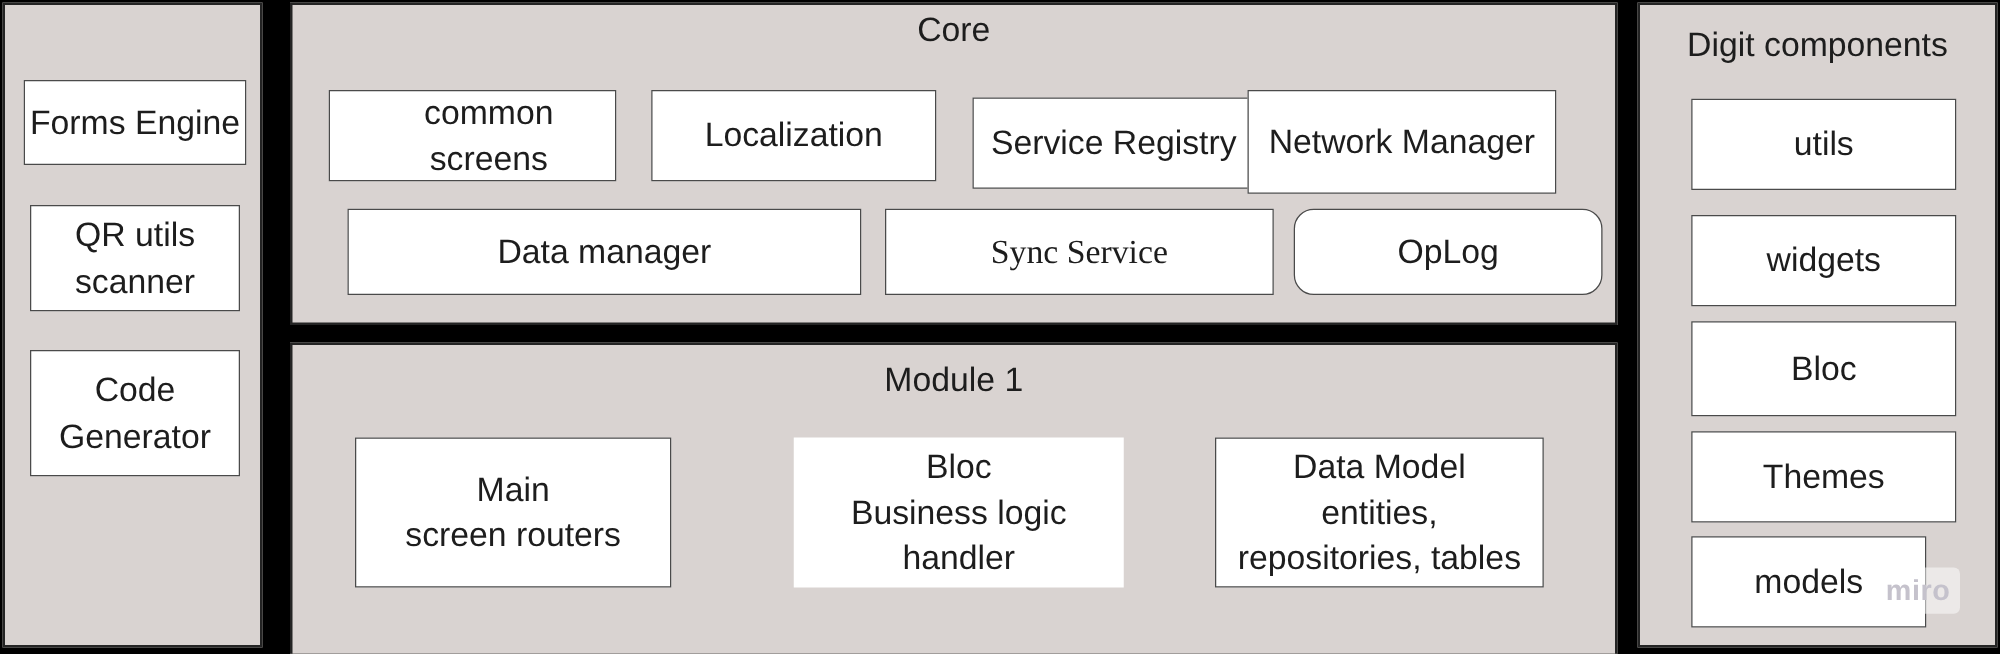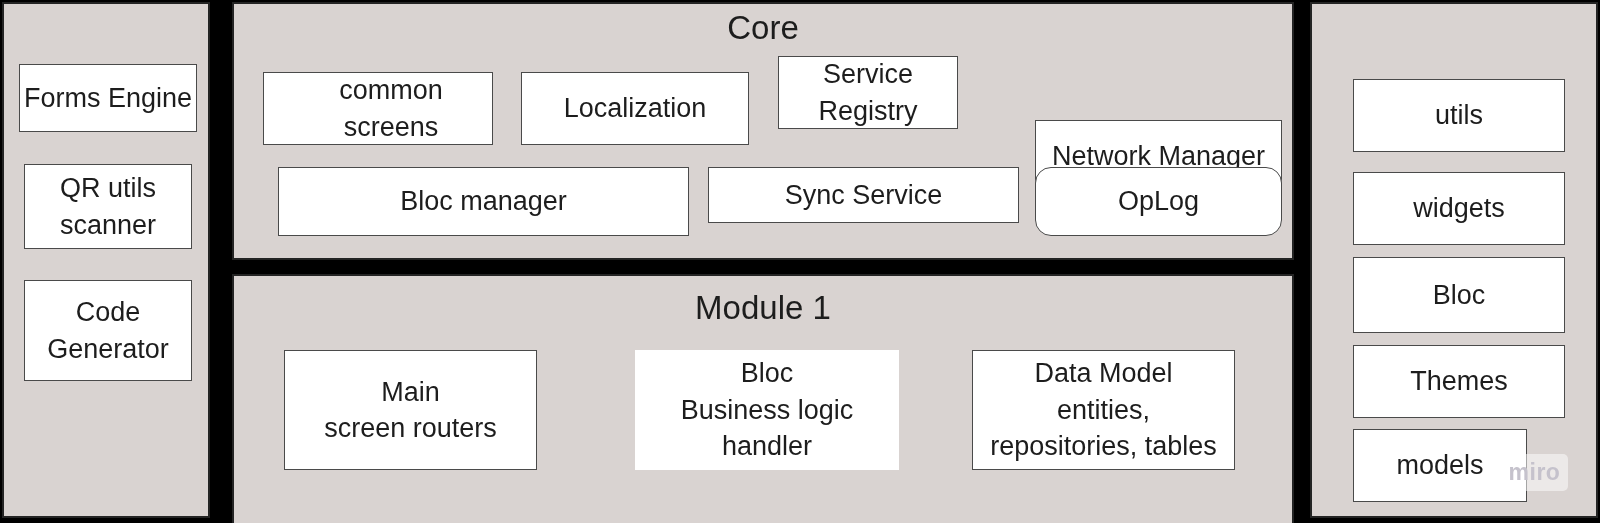--- a/index.html
+++ b/index.html
@@ -18,21 +18,21 @@
     border:2px solid #242424;
     box-sizing:border-box;
   }
   #panel-left{left:2px;top:2px;width:208px;height:516px;}
   #panel-core{left:232px;top:2px;width:1062px;height:258px;}
   #panel-module{left:232px;top:274px;width:1062px;height:296px;}
   #panel-right{left:1310px;top:2px;width:288px;height:516px;}
   .panel-title{
     position:absolute;left:0;right:0;
     text-align:center;
-    font-size:33px;
+    font-size:27px;
     font-weight:400;
     color:#1d1d1d;
   }
   .node{
     position:absolute;
     background:#ffffff;
     border:1.5px solid #4a4a4a;
     box-sizing:border-box;
     display:flex;align-items:center;justify-content:center;
     text-align:center;
@@ -64,45 +64,46 @@
 scanner</div>
     <div class="node" style="left:20px;top:276px;width:168px;height:101px;">Code
 Generator</div>
   </section>
 
   <section class="panel" id="panel-core">
     <h2 class="panel-title" style="top:5px;margin:0;">Core</h2>
 
     <div class="node" style="left:29px;top:68px;width:230px;height:73px;padding-left:28px;">common screens</div>
     <div class="node" style="left:287px;top:68px;width:228px;height:73px;">Localization</div>
-    <div class="node" style="left:544px;top:52px;width:180px;height:73px;">Service Registry</div>
-    <div class="node" style="left:801px;top:68px;width:247px;height:73px;margin-top:48px;">Network Manager</div>
+    <div class="node" style="left:544px;top:74px;width:226px;height:73px;">Service Registry</div>
+    <div class="node" style="left:764px;top:68px;width:247px;height:83px;">Network Manager</div>
 
-    <div class="node" style="left:44px;top:163px;width:411px;height:69px;">Bloc manager</div>
-    <div class="node" style="left:474px;top:163px;width:311px;height:56px;">Sync Service</div>
+    <div class="node" style="left:44px;top:163px;width:411px;height:69px;">Data manager</div>
+    <div class="node" style="left:474px;top:163px;width:311px;height:69px;font-family:Liberation Serif, serif;">Sync Service</div>
     <div class="node" style="left:801px;top:163px;width:247px;height:69px;border-radius:16px;">OpLog</div>
   </section>
 
   <section class="panel" id="panel-module">
     <h2 class="panel-title" style="top:13px;margin:0;">Module 1</h2>
 
     <div class="node" style="left:50px;top:74px;width:253px;height:120px;">Main
 screen routers</div>
     <div class="node borderless" style="left:401px;top:74px;width:264px;height:120px;">Bloc
 Business logic
 handler</div>
     <div class="node" style="left:738px;top:74px;width:263px;height:120px;">Data Model
 entities,
 repositories, tables</div>
   </section>
 
   <section class="panel" id="panel-right">
+    <h2 class="panel-title" style="top:17px;margin:0;">Digit components</h2>
 
     <div class="node" style="left:41px;top:75px;width:212px;height:73px;">utils</div>
     <div class="node" style="left:41px;top:168px;width:212px;height:73px;">widgets</div>
     <div class="node" style="left:41px;top:253px;width:212px;height:76px;">Bloc</div>
     <div class="node" style="left:41px;top:341px;width:212px;height:73px;">Themes</div>
-    <div class="node" style="left:41px;top:425px;width:174px;height:73px;">models</div>
+    <div class="node" style="left:41px;top:425px;width:188px;height:73px;">models</div>
   </section>
 
   <div id="miro-watermark">miro</div>
 
 </div>
 
 </body></html>

